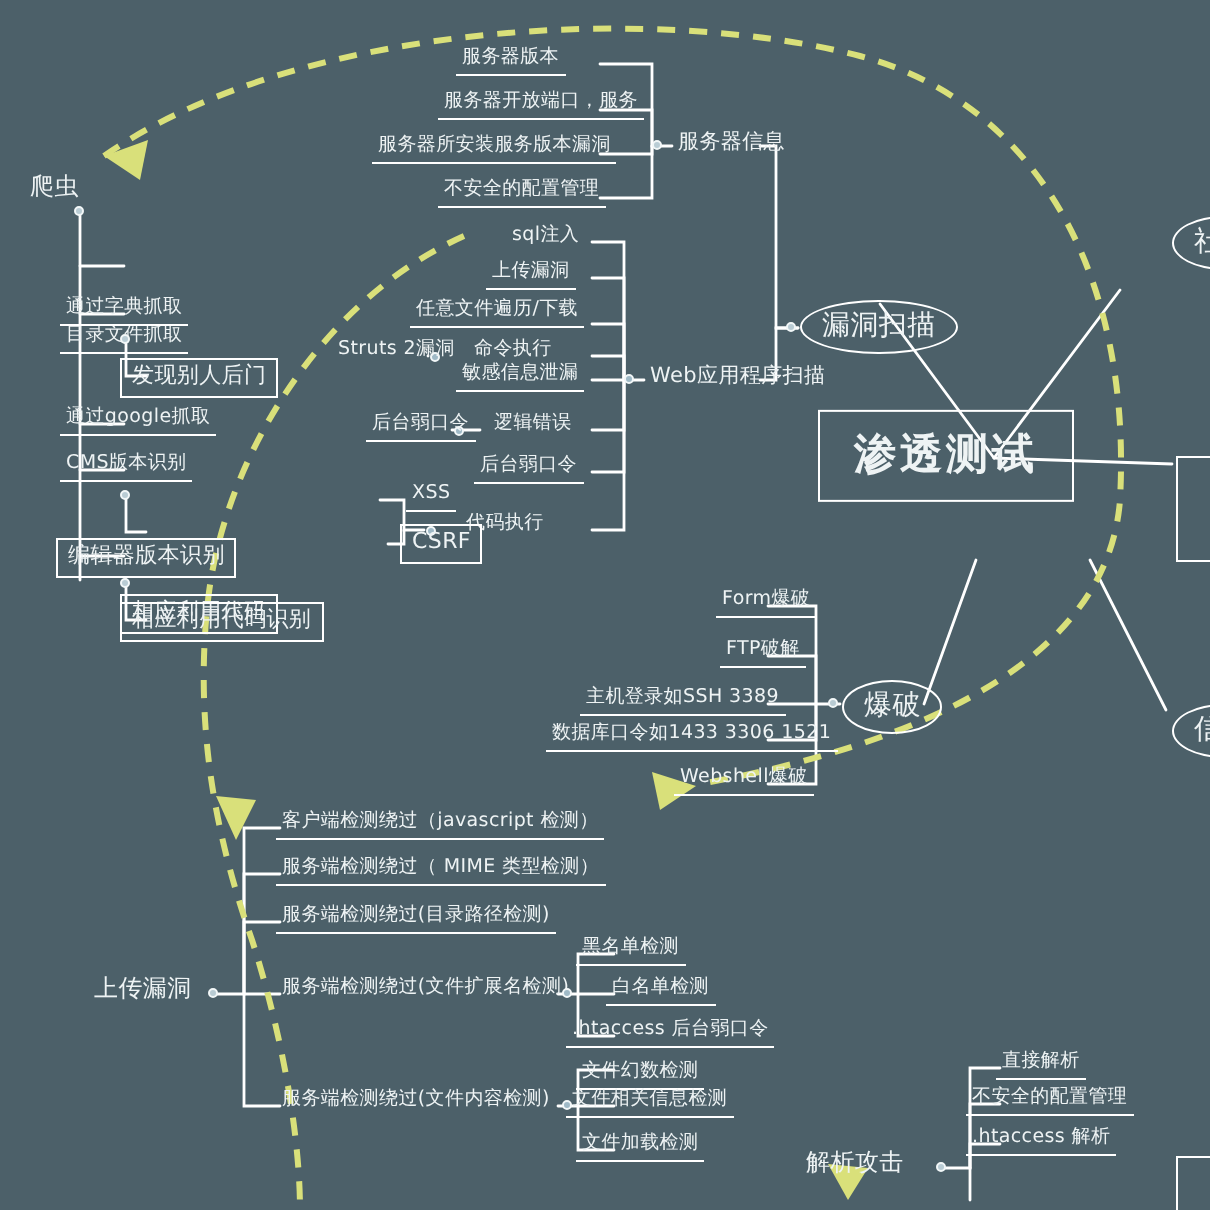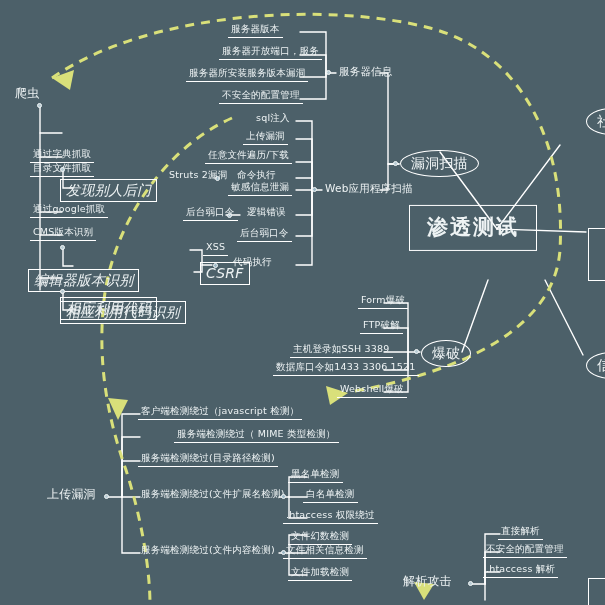--- a/index.html
+++ b/index.html
@@ -24,25 +24,24 @@
   .txt{            
     font-size:9.5px;
     padding:1px 3px 2px 3px;
     border-bottom:1.4px solid #ffffff;
   }
   .plain{          
     font-size:9.5px;
     padding:1px 3px;
   }
   .boxed{          
-    font-size:14px;
+    font-size:11px;
     padding:2px 5px 3px 5px;
     border:1.4px solid #ffffff;
     background:transparent;
-    font-style:italic;
   }
   .ell{            
     font-size:14px;
     padding:4px 10px 5px 10px;
     border:1.6px solid #ffffff;
     border-radius:50%/50%;
     text-align:left;
   }
   .root{
     font-size:21px;
@@ -201,30 +200,30 @@
 <div class="dot" style="left:60px;top:245px;"></div>
 
 <div class="node boxed" style="left:28px;top:269px;">编辑器版本识别</div>
 <div class="node boxed" style="left:60px;top:301px;">相应利用代码识别</div>
 <div class="dot" style="left:60px;top:289px;"></div>
 
 <div class="node plain big" style="left:44px;top:487px;">上传漏洞</div>
 <div class="dot" style="left:104px;top:494px;"></div>
 
 <div class="node txt" style="left:138px;top:405px;">客户端检测绕过（javascript 检测）</div>
-<div class="node txt" style="left:138px;top:428px;margin-left:36px;">服务端检测绕过（ MIME 类型检测）</div>
+<div class="node txt" style="left:138px;top:428px;">服务端检测绕过（ MIME 类型检测）</div>
 <div class="node txt" style="left:138px;top:452px;">服务端检测绕过(目录路径检测)</div>
 <div class="node plain" style="left:138px;top:488px;">服务端检测绕过(文件扩展名检测)</div>
 <div class="dot bluedot" style="left:281px;top:494px;"></div>
 <div class="node plain" style="left:138px;top:544px;">服务端检测绕过(文件内容检测)</div>
 <div class="dot bluedot" style="left:281px;top:550px;"></div>
 
 <div class="node txt" style="left:288px;top:468px;">黑名单检测</div>
 <div class="node txt" style="left:303px;top:488px;">白名单检测</div>
-<div class="node txt" style="left:283px;top:509px;">.htaccess 权限绕过</div>
+<div class="node txt" style="left:283px;top:509px;">.htaccess 后台弱口令</div>
 
 <div class="node txt" style="left:288px;top:530px;">文件幻数检测</div>
 <div class="node txt" style="left:283px;top:544px;">文件相关信息检测</div>
 <div class="node txt" style="left:288px;top:566px;">文件加载检测</div>
 
 <div class="node plain big" style="left:400px;top:574px;">解析攻击</div>
 <div class="dot" style="left:468px;top:581px;"></div>
 
 <div class="node txt" style="left:498px;top:525px;">直接解析</div>
 <div class="node txt" style="left:483px;top:543px;">不安全的配置管理</div>

